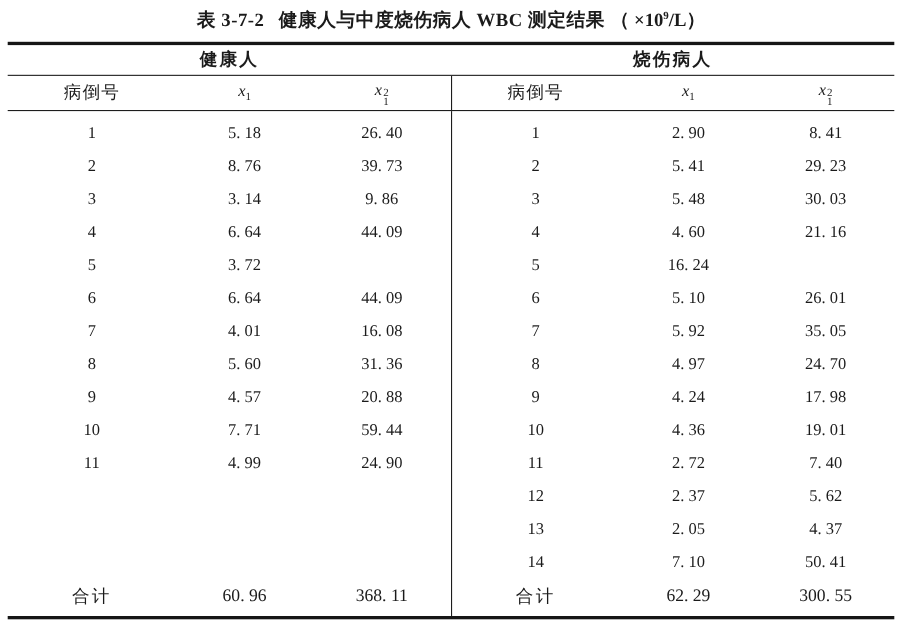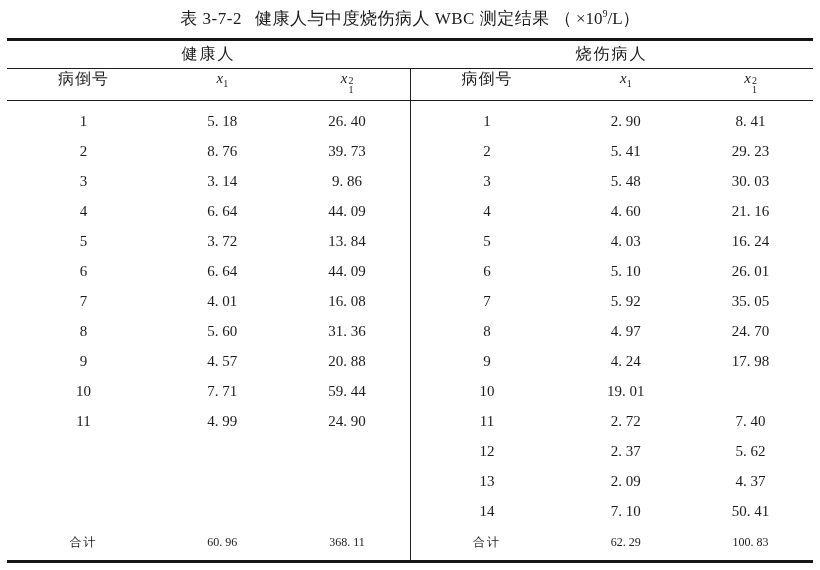--- a/index.html
+++ b/index.html
@@ -3,54 +3,54 @@
 <meta charset="utf-8">
 <style>
   html,body{margin:0;padding:0;}
   .page{
     width:820px;height:570px;position:relative;background:#ffffff;
     font-family:"Liberation Serif","DejaVu Serif",serif;color:#1b1b1b;
     overflow:hidden;
   }
   .page-title{
     position:absolute;top:7px;left:0;right:0;text-align:center;
-    font-weight:normal;font-size:17px;white-space:nowrap;
+    font-weight:bold;font-size:17px;white-space:nowrap;
   }
   .t-prefix{margin-right:13px;letter-spacing:.5px;}
   .t-main{margin-right:5px;letter-spacing:.5px;}
   .t-unit sup{font-size:10px;line-height:0;}
   .table-wrap{
     position:absolute;top:38px;left:7px;right:7px;bottom:7px;
     border-top:3px solid #161616;border-bottom:3px solid #161616;
     display:flex;flex-direction:column;
   }
-  .group-row{height:28px;border-bottom:1.5px solid #1d1d1d;display:flex;align-items:center;}
+  .group-row{height:28px;border-bottom:1.5px solid #1d1d1d;display:flex;align-items:center;font-weight:bold;}
   .group-cell{width:50%;text-align:center;font-size:16px;letter-spacing:2px;}
   .colhead-row{height:32px;border-bottom:1.5px solid #1d1d1d;display:flex;}
-  .half{width:50%;display:flex;}
+  .half{width:50%;display:flex;align-items:center;}
   .half.r{border-left:1.5px solid #1d1d1d;}
   .cell{text-align:center;}
   .w1{width:38%;}
   .w2{width:31%;font-family:Liberation Serif, serif;}
   .w3{width:31%;}
   .colhead-row .cell{font-size:16px;letter-spacing:1px;}
   .vi{font-style:italic;font-size:15px;letter-spacing:0;}
   .vsub{font-size:10px;letter-spacing:0;}
   .stack{
     display:inline-flex;flex-direction:column;align-items:flex-start;
     font-size:10px;line-height:8.5px;transform:translateY(1px);
     margin-left:1px;letter-spacing:0;
   }
   .tbody{flex:1;display:flex;}
   .tb{width:50%;display:flex;flex-direction:column;padding-top:5px;}
   .tb.r{border-left:1.5px solid #1d1d1d;}
   .trow{height:30px;flex:0 0 auto;display:flex;align-items:center;font-size:15px;}
   .total-row{
     margin-top:auto;margin-bottom:2px;height:32px;flex:0 0 auto;
-    display:flex;align-items:center;font-size:12px;
+    display:flex;align-items:center;font-size:16px;
   }
   .total-row .w1{letter-spacing:2px;}
 </style>
 </head>
 <body>
 
 <div class="page">
 
   <div class="page-title">
     <span class="t-prefix">表 3-7-2</span><span class="t-main">健康人与中度烧伤病人 WBC 测定结果</span><span class="t-unit"><span>（ ×10</span><sup>9</sup><span>/L）</span></span>
@@ -101,21 +101,20 @@
             <div class="cell w3">9. 86</div>
           </div>
           <div class="trow">
             <div class="cell w1">4</div>
             <div class="cell w2">6. 64</div>
             <div class="cell w3">44. 09</div>
           </div>
           <div class="trow">
             <div class="cell w1">5</div>
             <div class="cell w2">3. 72</div>
-            <div class="cell w3">13. 84</div>
           </div>
           <div class="trow">
             <div class="cell w1">6</div>
             <div class="cell w2">6. 64</div>
             <div class="cell w3">44. 09</div>
           </div>
           <div class="trow">
             <div class="cell w1">7</div>
             <div class="cell w2">4. 01</div>
             <div class="cell w3">16. 08</div>
@@ -163,21 +162,20 @@
             <div class="cell w2">5. 48</div>
             <div class="cell w3">30. 03</div>
           </div>
           <div class="trow">
             <div class="cell w1">4</div>
             <div class="cell w2">4. 60</div>
             <div class="cell w3">21. 16</div>
           </div>
           <div class="trow">
             <div class="cell w1">5</div>
-            <div class="cell w2">4. 03</div>
             <div class="cell w3">16. 24</div>
           </div>
           <div class="trow">
             <div class="cell w1">6</div>
             <div class="cell w2">5. 10</div>
             <div class="cell w3">26. 01</div>
           </div>
           <div class="trow">
             <div class="cell w1">7</div>
             <div class="cell w2">5. 92</div>
@@ -188,45 +186,46 @@
             <div class="cell w2">4. 97</div>
             <div class="cell w3">24. 70</div>
           </div>
           <div class="trow">
             <div class="cell w1">9</div>
             <div class="cell w2">4. 24</div>
             <div class="cell w3">17. 98</div>
           </div>
           <div class="trow">
             <div class="cell w1">10</div>
+            <div class="cell w2">4. 36</div>
             <div class="cell w3">19. 01</div>
           </div>
           <div class="trow">
             <div class="cell w1">11</div>
             <div class="cell w2">2. 72</div>
             <div class="cell w3">7. 40</div>
           </div>
           <div class="trow">
             <div class="cell w1">12</div>
             <div class="cell w2">2. 37</div>
             <div class="cell w3">5. 62</div>
           </div>
           <div class="trow">
             <div class="cell w1">13</div>
-            <div class="cell w2">2. 09</div>
+            <div class="cell w2">2. 05</div>
             <div class="cell w3">4. 37</div>
           </div>
           <div class="trow">
             <div class="cell w1">14</div>
             <div class="cell w2">7. 10</div>
             <div class="cell w3">50. 41</div>
           </div>
           <div class="total-row">
             <div class="cell w1">合计</div>
             <div class="cell w2">62. 29</div>
-            <div class="cell w3">100. 83</div>
+            <div class="cell w3">300. 55</div>
           </div>
         </div>
     </div>
 
   </div>
 
 </div>
 
 </body></html>

